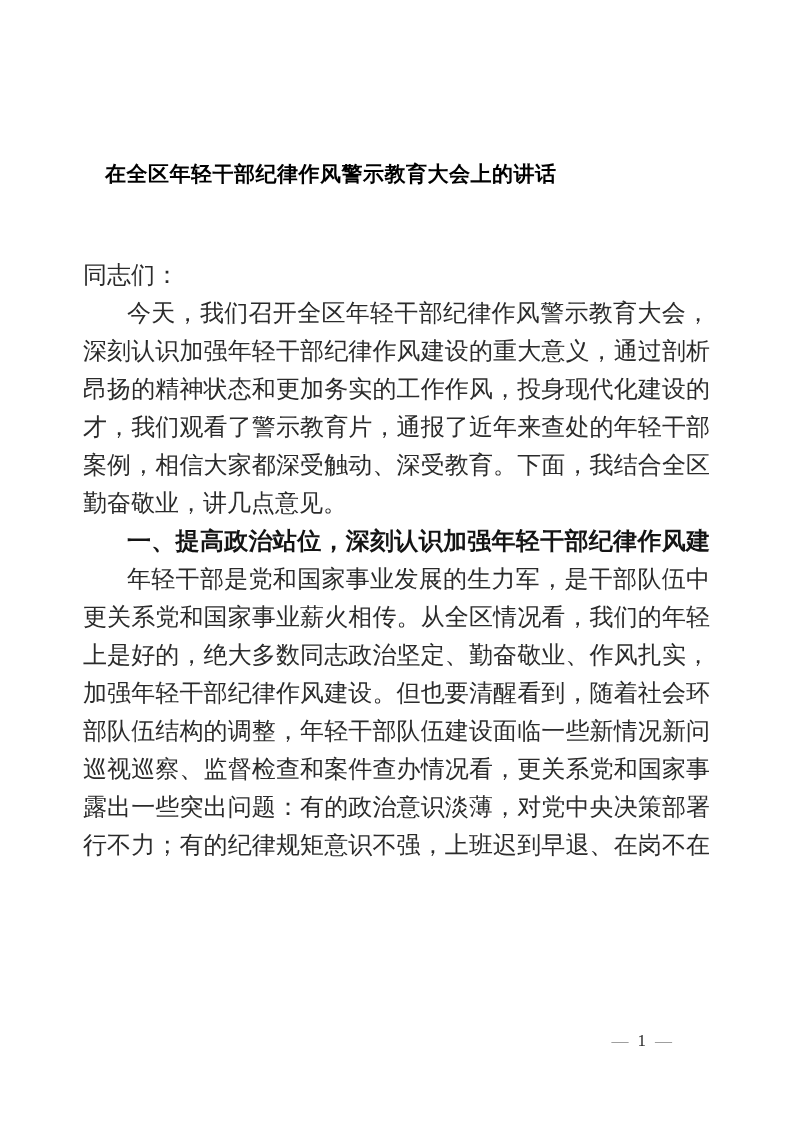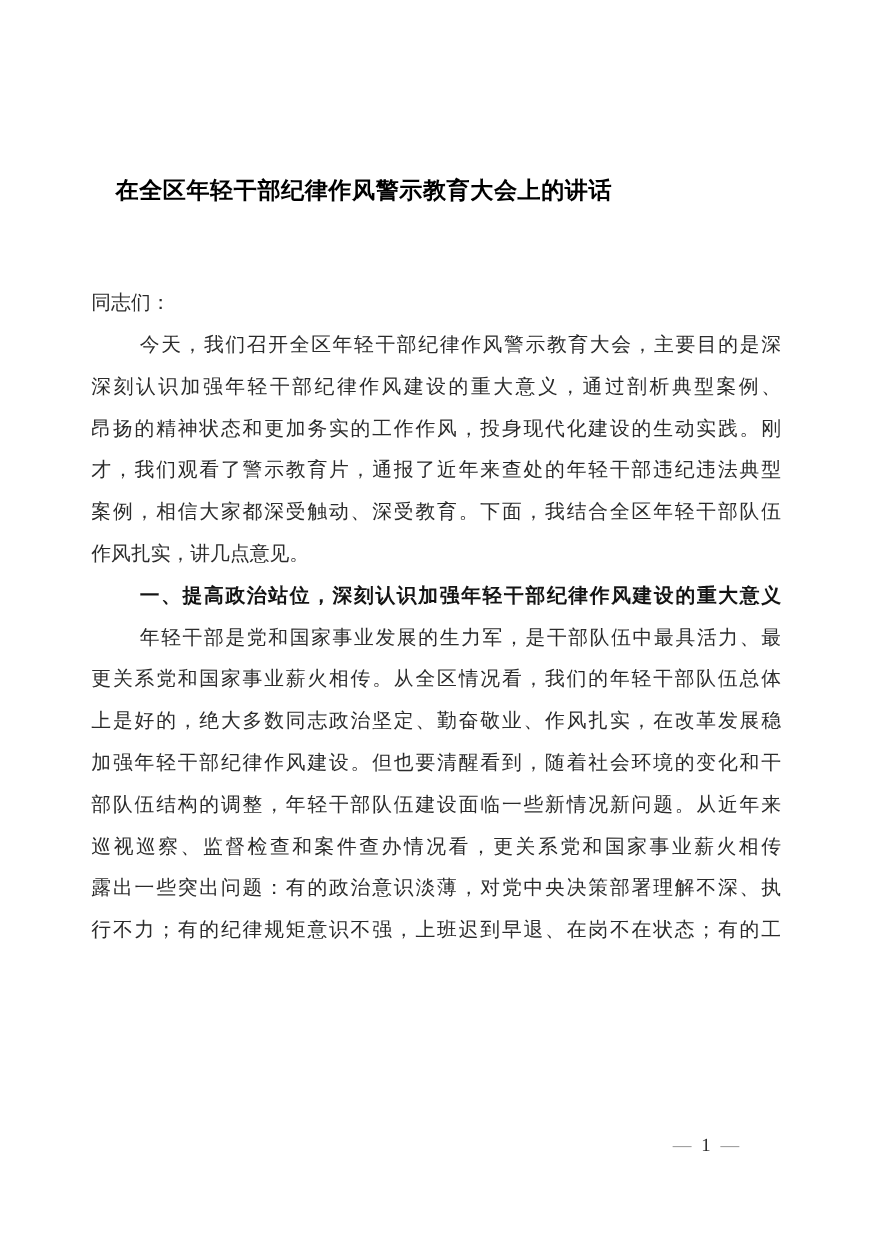--- a/index.html
+++ b/index.html
@@ -26,21 +26,21 @@
     line-height: 28px;
     letter-spacing: 0.5px;
     color: #000000;
     margin: 0 0 0 22px;
     white-space: nowrap;
   }
   .body-block {
     margin-top: 68px;
   }
   .line {
-    font-size: 18px;
+    font-size: 24px;
     line-height: 38px;
     height: 38px;
     text-align: justify;
     text-align-last: justify;
     overflow: hidden;
   }
   .line.no-justify {
     text-align: left;
     text-align-last: left;
   }
@@ -81,21 +81,21 @@
   <div class="body-block">
 
     <div class="line no-justify">同志们：</div>
 
     <div>
       <div class="line indent">今天，我们召开全区年轻干部纪律作风警示教育大会，主要目的是深</div>
       <div class="line">深刻认识加强年轻干部纪律作风建设的重大意义，通过剖析典型案例、</div>
       <div class="line">昂扬的精神状态和更加务实的工作作风，投身现代化建设的生动实践。刚</div>
       <div class="line">才，我们观看了警示教育片，通报了近年来查处的年轻干部违纪违法典型</div>
       <div class="line">案例，相信大家都深受触动、深受教育。下面，我结合全区年轻干部队伍</div>
-      <div class="line no-justify">作风扎实，讲几点意见。</div>
+      <div class="line no-justify">勤奋敬业，讲几点意见。</div>
     </div>
 
     <div class="line indent section-heading">一、提高政治站位，深刻认识加强年轻干部纪律作风建设的重大意义</div>
 
     <div>
       <div class="line indent">年轻干部是党和国家事业发展的生力军，是干部队伍中最具活力、最</div>
       <div class="line">更关系党和国家事业薪火相传。从全区情况看，我们的年轻干部队伍总体</div>
       <div class="line">上是好的，绝大多数同志政治坚定、勤奋敬业、作风扎实，在改革发展稳</div>
       <div class="line">加强年轻干部纪律作风建设。但也要清醒看到，随着社会环境的变化和干</div>
       <div class="line">部队伍结构的调整，年轻干部队伍建设面临一些新情况新问题。从近年来</div>

